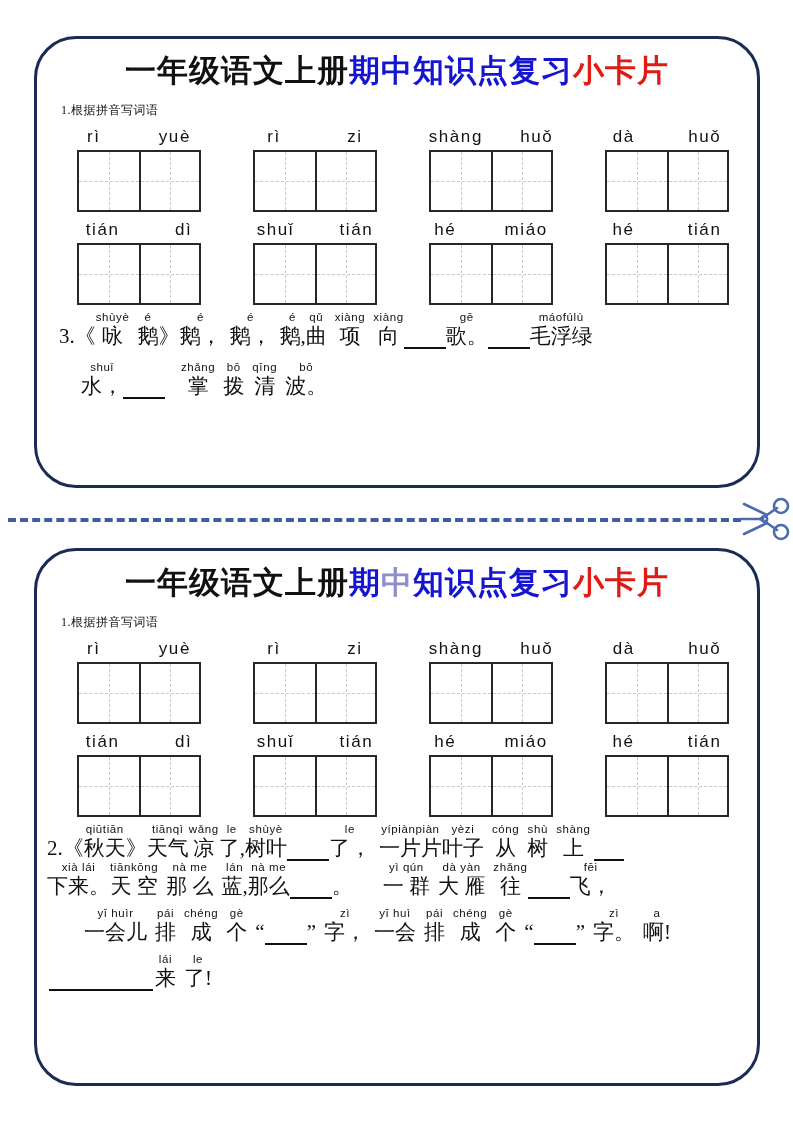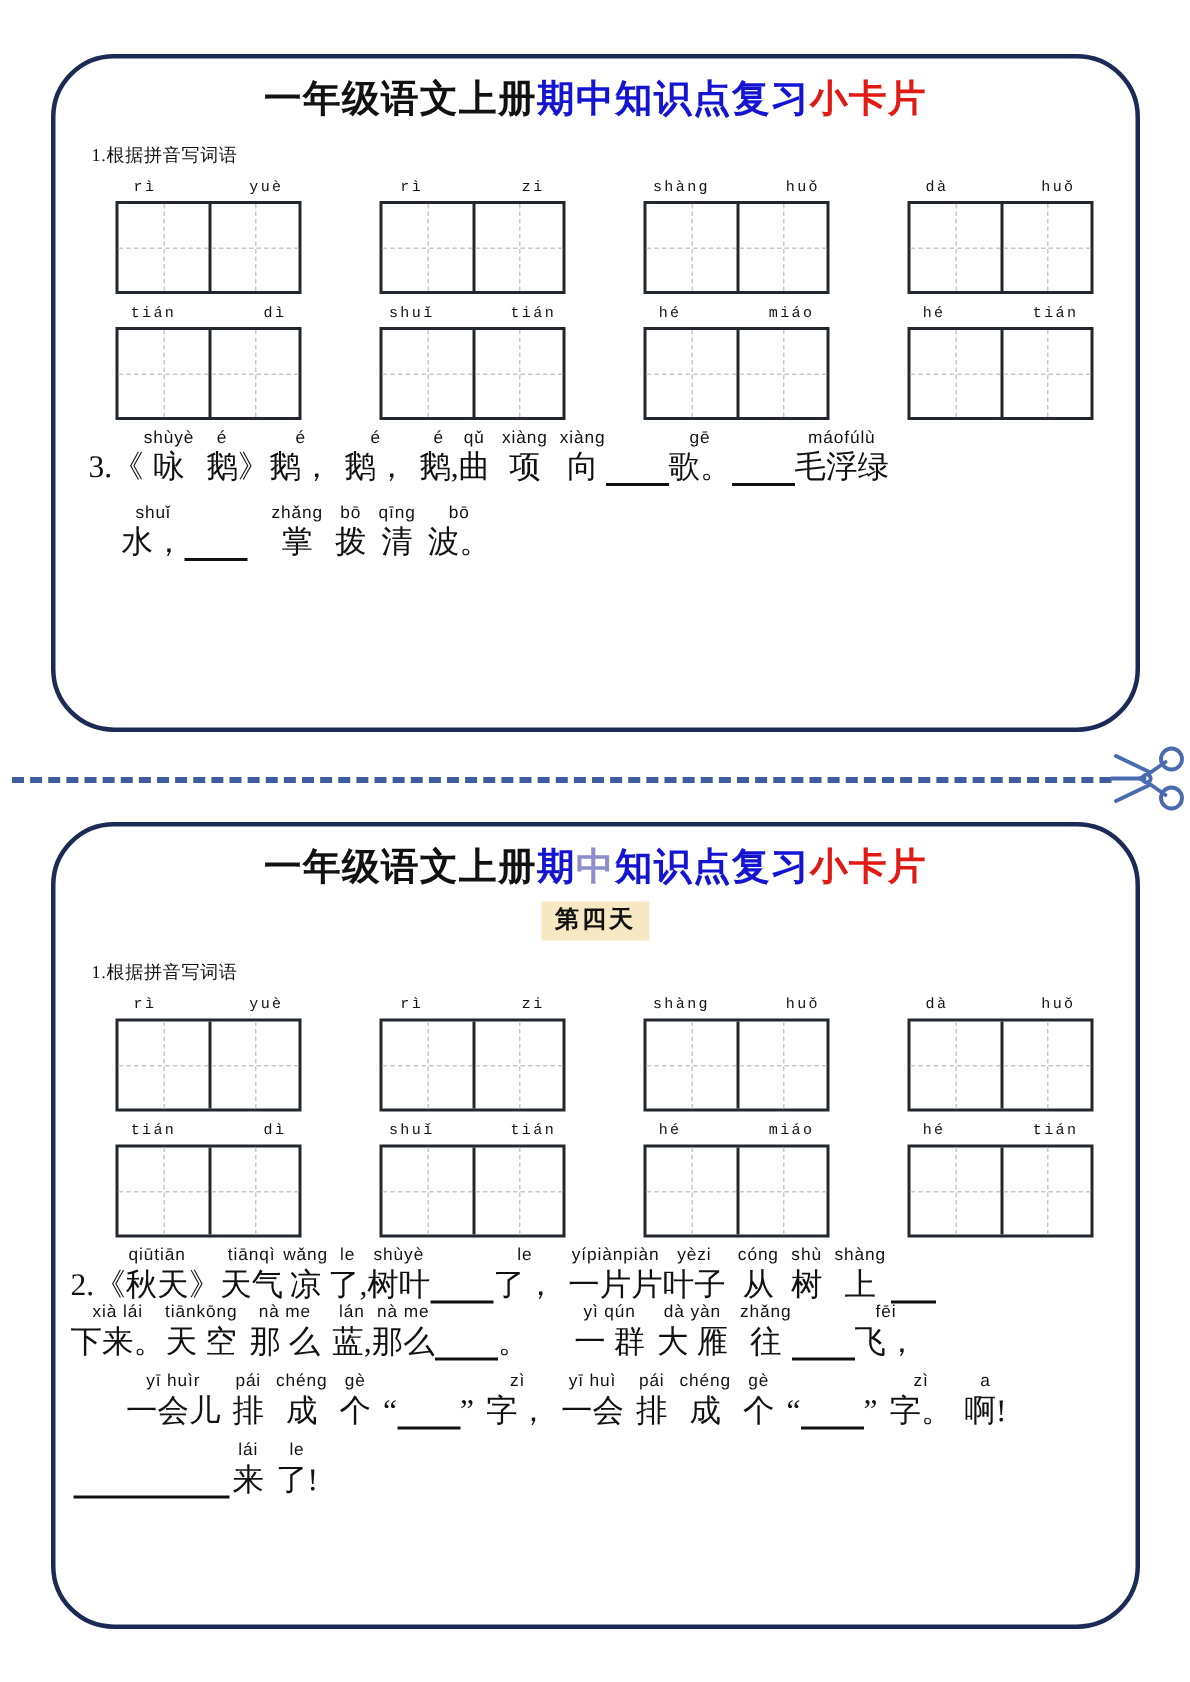--- a/index.html
+++ b/index.html
@@ -35,21 +35,21 @@
   }
   .card-1 { top: 36px; height: 452px; }
   .card-2 { top: 548px; height: 538px; }
 
   
   .title {
     text-align: center;
     margin-top: 14px;
     font-family: "Liberation Serif", "DejaVu Serif", serif;
     font-weight: bold;
-    font-size: 25px;
+    font-size: 31px;
     letter-spacing: 1px;
     white-space: nowrap;
     line-height: 1.15;
   }
   .t-black { color: #111111; }
   .t-blue  { color: #1414d2; }
   .t-red   { color: #e01b13; }
   .t-faded { color: #8e8ecd; }
 
   .day-wrap {
@@ -86,25 +86,25 @@
   .grid-item {
     width: 176px;
     display: flex;
     flex-direction: column;
     align-items: center;
   }
   .py-pair {
     display: flex;
     justify-content: space-around;
     width: 162px;
-    font-size: 10px;
+    font-size: 17px;
     color: #111111;
     letter-spacing: 1.6px;
     margin-bottom: 3px;
-    font-family: Liberation Mono, monospace;
+    font-family: Liberation Sans, sans-serif;
     white-space: nowrap;
   }
   .py-pair span { display: inline-block; }
 
   .tzg {
     display: flex;
     border: 2px solid #23272e;
     background: #ffffff;
   }
   .tzg-cell {
@@ -408,23 +408,20 @@
       <path d="M20 27 L27 23.5 L27 30.5 Z" fill="#4a6bb0"></path>
     </svg>
   </div>
 
   <div class="card card-2">
 
     <div class="title">
       <span class="t-black">一年级语文上册</span><span class="t-blue">期</span><span class="t-faded">中</span><span class="t-blue">知识点复习</span><span class="t-red">小卡片</span>
     </div>
 
-    <div class="day-wrap">
-      <span class="day-badge">第四天</span>
-    </div>
 
     <div class="sec-head">1.根据拼音写词语</div>
 
     <div class="grid-row">
       <div class="grid-item">
         <div class="py-pair">
           <span>rì</span>
             <span>yuè</span>
         </div>
         <div class="tzg">

